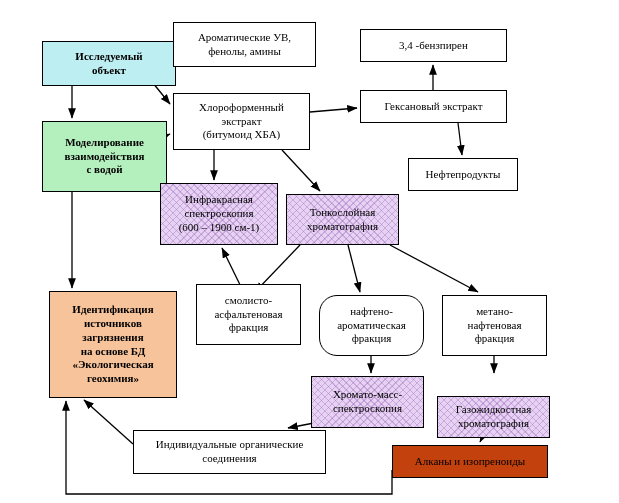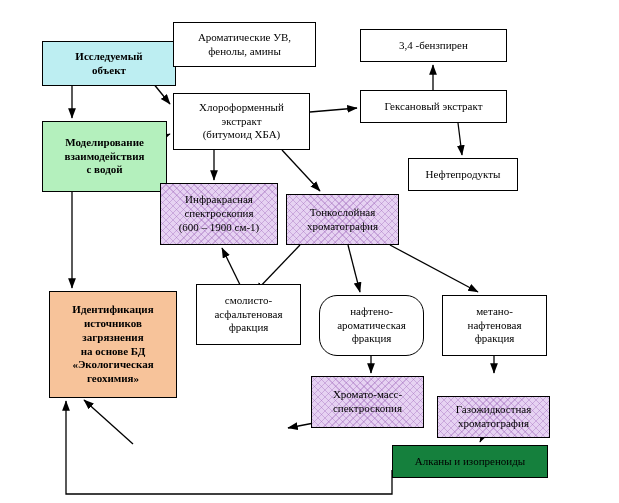--- a/index.html
+++ b/index.html
@@ -179,18 +179,22 @@
   <div class="node" style="left:311px; top:376px; width:113px; height:52px; background:#e6d2f2; background-image:repeating-linear-gradient(45deg, rgba(150,90,180,0.35) 0 1px, rgba(0,0,0,0) 1px 5px), repeating-linear-gradient(-45deg, rgba(150,90,180,0.35) 0 1px, rgba(0,0,0,0) 1px 5px);">
     <span class="node-text">Хромато-масс-
 спектроскопия</span>
   </div>
 
   <div class="node" style="left:437px; top:376px; width:113px; height:42px; background:#e6d2f2; background-image:repeating-linear-gradient(45deg, rgba(150,90,180,0.35) 0 1px, rgba(0,0,0,0) 1px 5px), repeating-linear-gradient(-45deg, rgba(150,90,180,0.35) 0 1px, rgba(0,0,0,0) 1px 5px);margin-top:20px;">
     <span class="node-text">Газожидкостная
 хроматография</span>
   </div>
 
-
-  <div class="node" style="left:392px; top:445px; width:156px; height:33px; background:#15803d;justify-content:center;">
+  <div class="node" style="left:133px; top:430px; width:193px; height:44px; background:#ffffff;">
+    <span class="node-text">Индивидуальные органические
+соединения</span>
+  </div>
+
+  <div class="node" style="left:392px; top:445px; width:156px; height:33px; background:#c2410c;justify-content:center;">
     <span class="node-text">Алканы и изопреноиды</span>
   </div>
 
 </div>
 
 </body></html>

